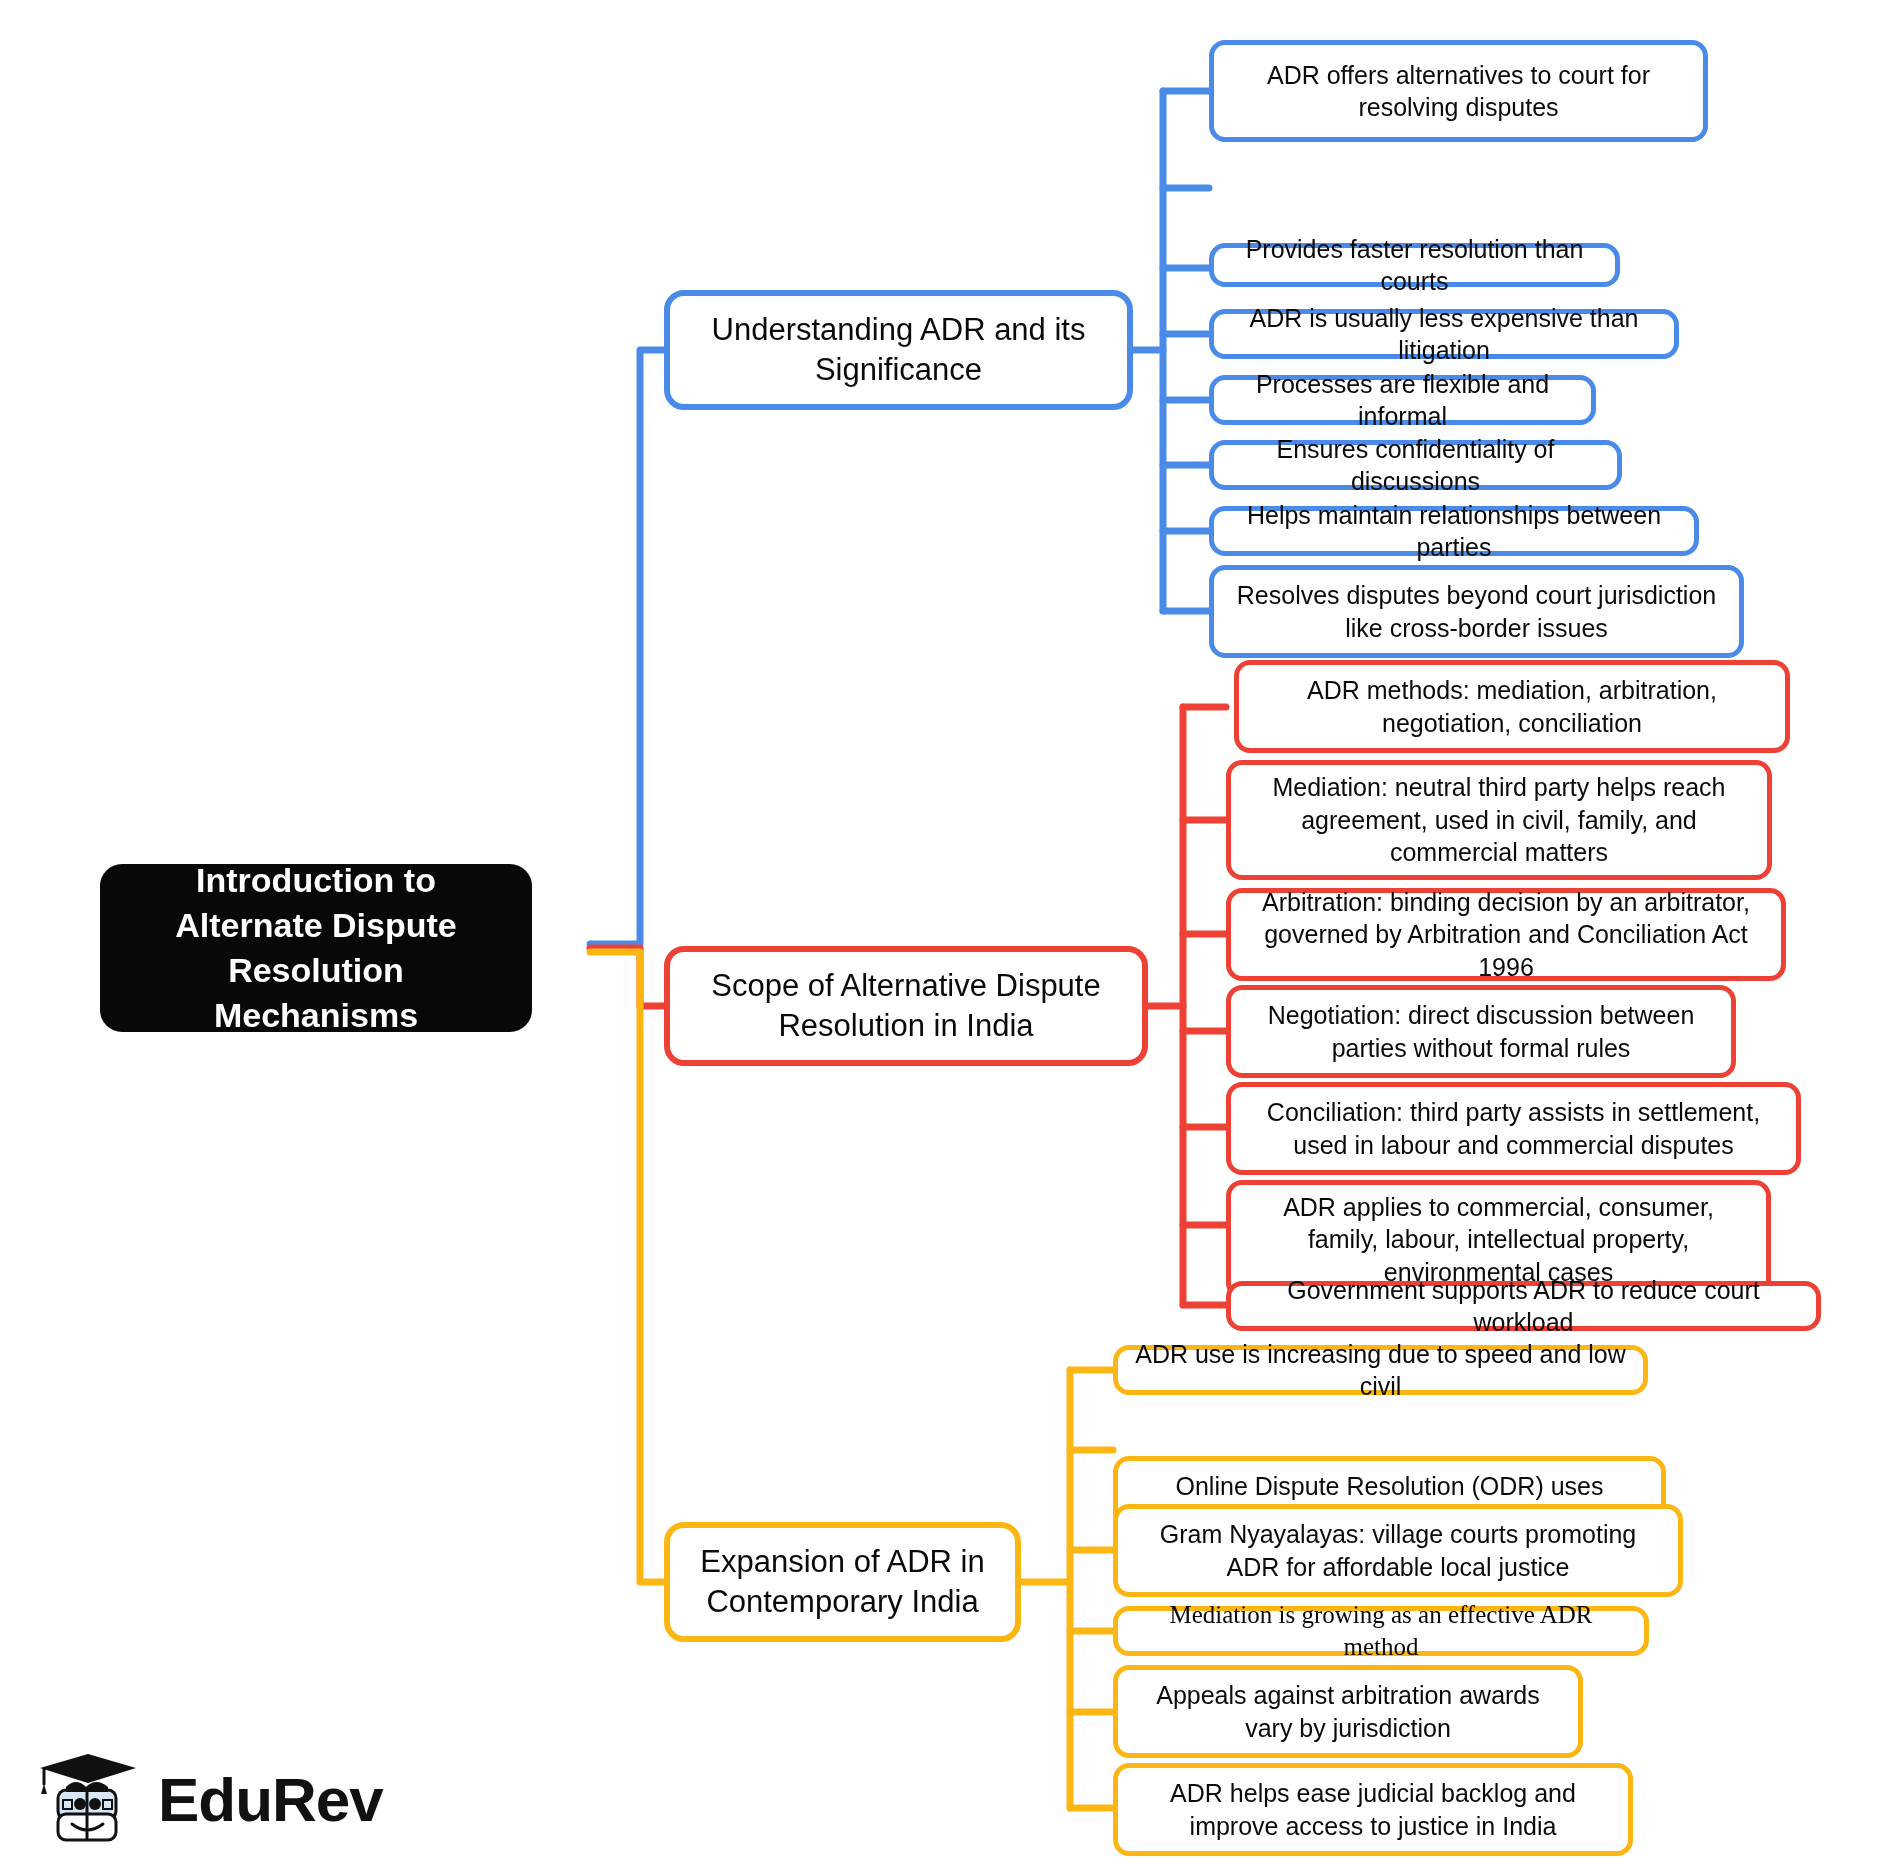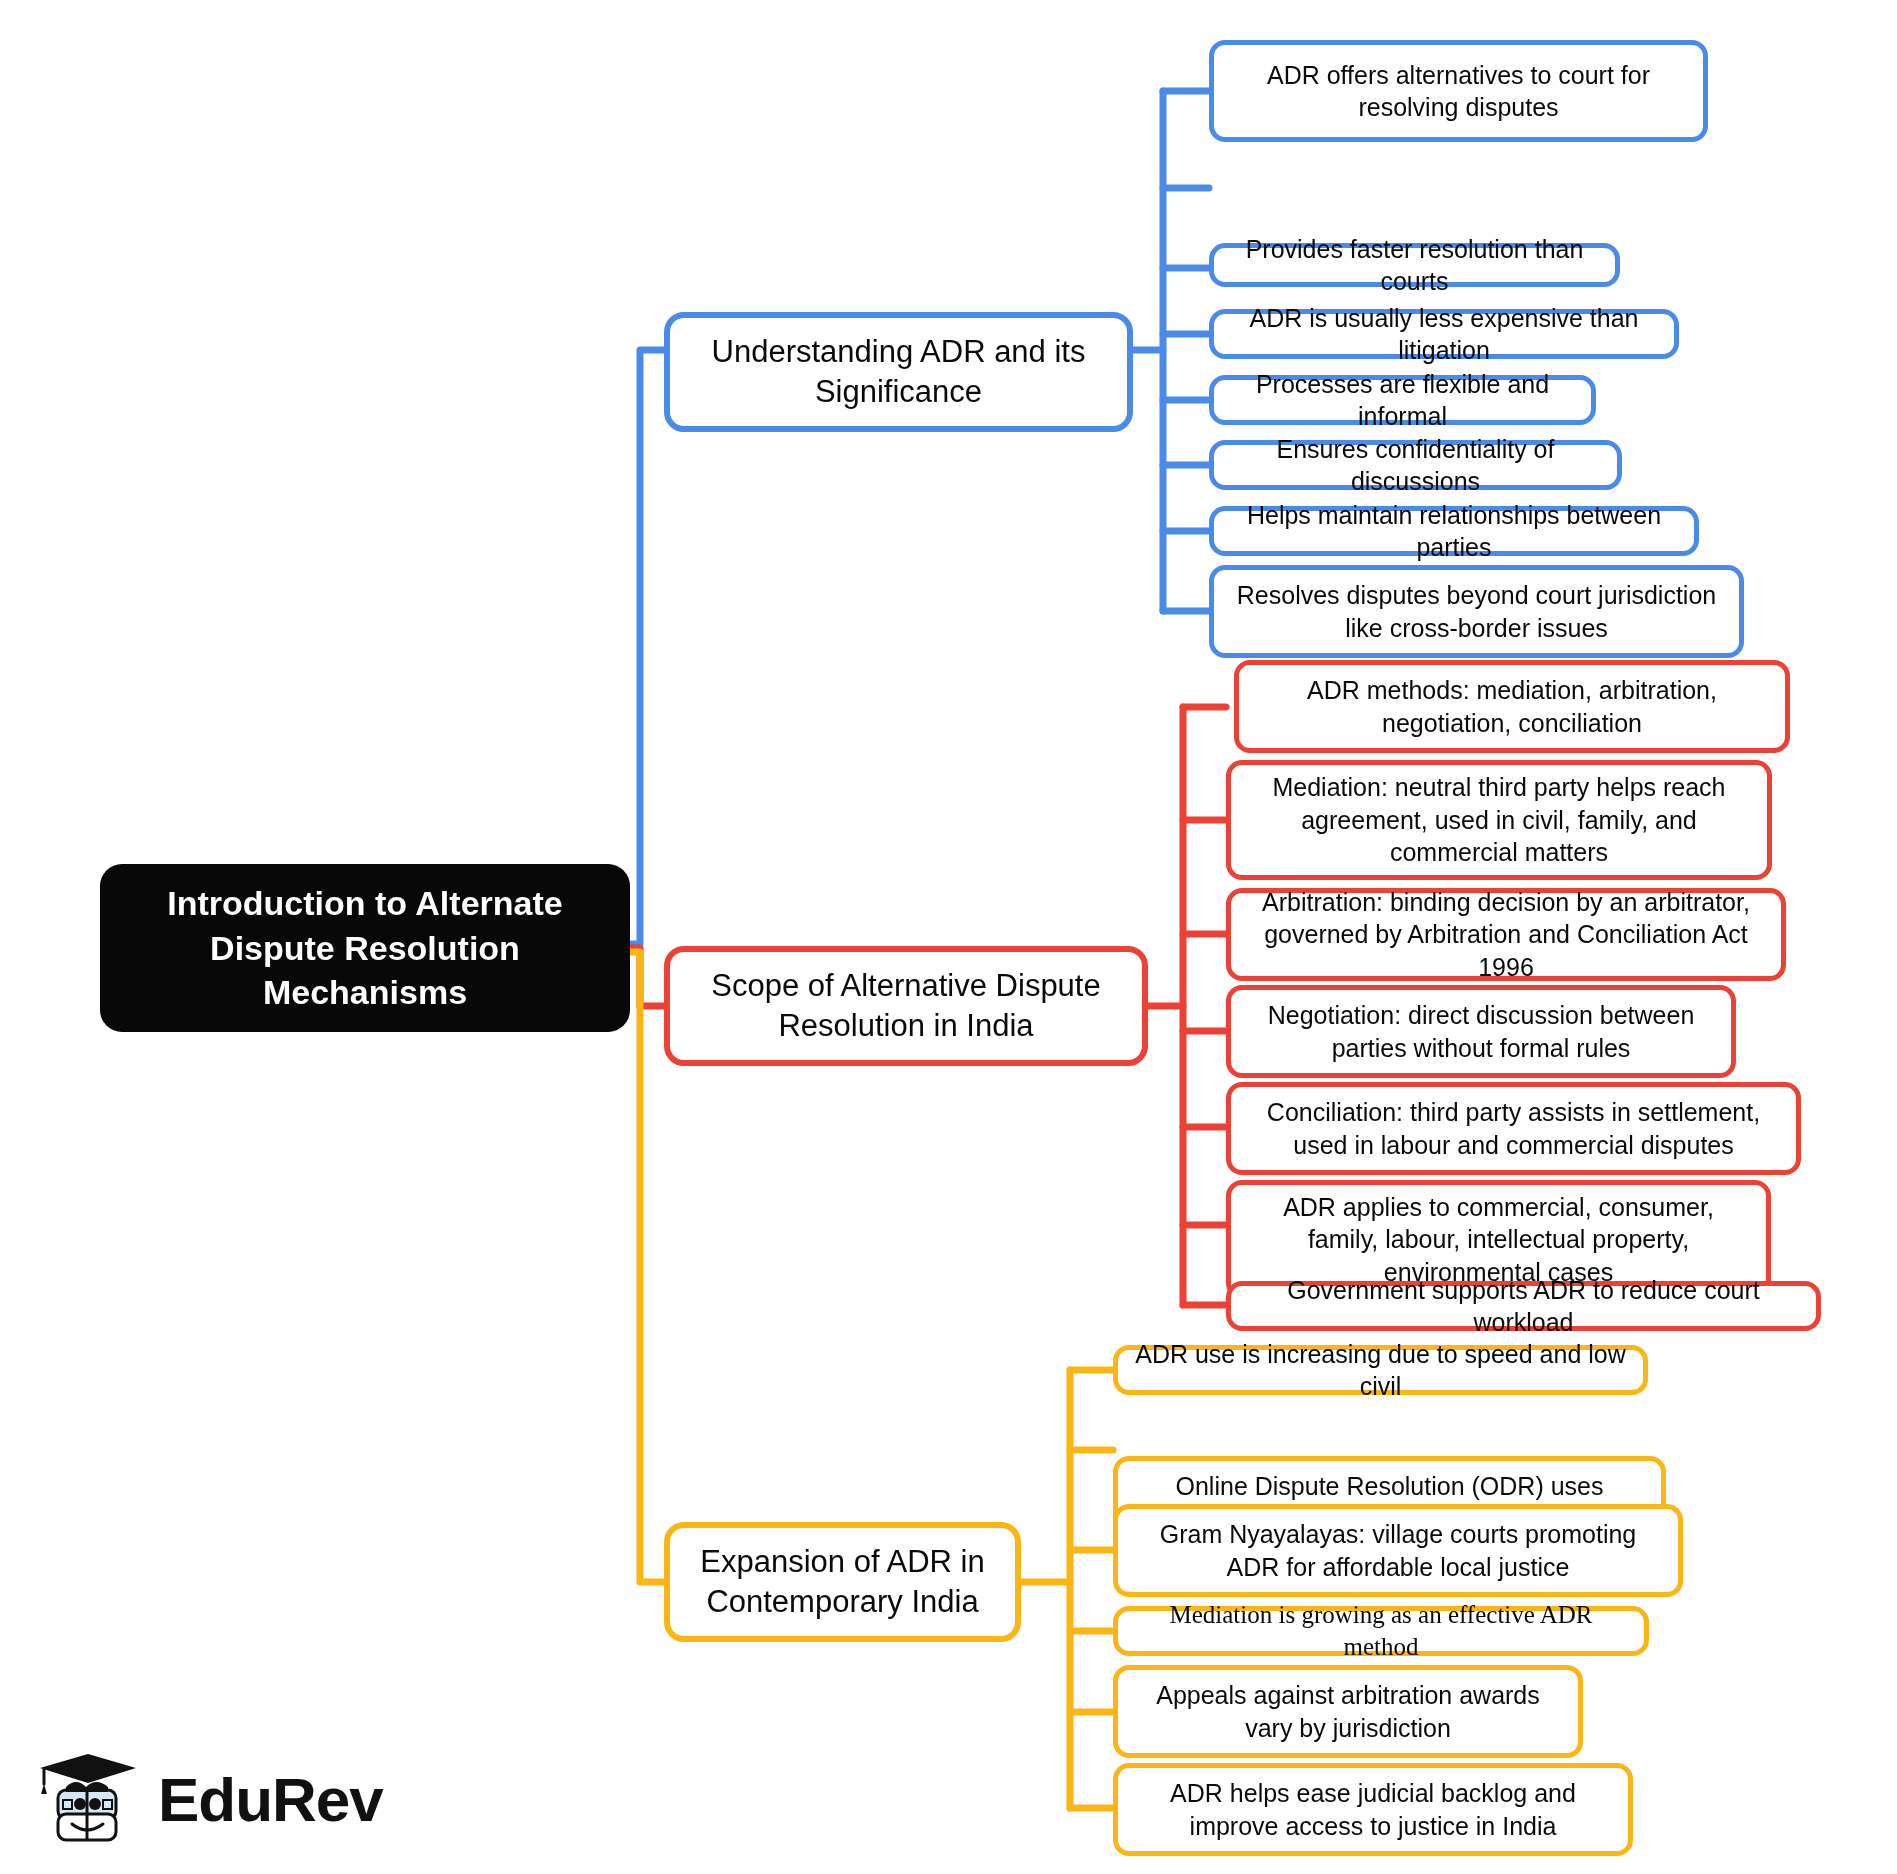--- a/index.html
+++ b/index.html
@@ -56,21 +56,21 @@
     padding: 10px 22px;
   }
 
   
   .node.branch {
     border-width: 6px;
     border-radius: 20px;
     font-size: 31px;
     padding: 8px 16px;
   }
-  .node.branch.blue   { border-color: #4a8bea; margin-top: 22px; }
+  .node.branch.blue   { border-color: #4a8bea; }
   .node.branch.red    { border-color: #ee4135; }
   .node.branch.yellow { border-color: #fbb614; }
 
   
   .node.leaf {
     border-width: 5px;
     border-radius: 16px;
     font-size: 25px;
     padding: 6px 14px;
   }
@@ -135,21 +135,21 @@
     <path fill="none" stroke="#fbb614" stroke-width="7" stroke-linecap="round" stroke-linejoin="round" d="M 1021 1582 L 1070 1582"></path>
     <path fill="none" stroke="#fbb614" stroke-width="7" stroke-linecap="round" stroke-linejoin="round" d="M 1070 1370 L 1070 1808"></path>
     <path fill="none" stroke="#fbb614" stroke-width="7" stroke-linecap="round" d="M 1070 1370 L 1113 1370"></path>
     <path fill="none" stroke="#fbb614" stroke-width="7" stroke-linecap="round" d="M 1070 1450 L 1113 1450"></path>
     <path fill="none" stroke="#fbb614" stroke-width="7" stroke-linecap="round" d="M 1070 1550 L 1113 1550"></path>
     <path fill="none" stroke="#fbb614" stroke-width="7" stroke-linecap="round" d="M 1070 1631 L 1113 1631"></path>
     <path fill="none" stroke="#fbb614" stroke-width="7" stroke-linecap="round" d="M 1070 1712 L 1113 1712"></path>
     <path fill="none" stroke="#fbb614" stroke-width="7" stroke-linecap="round" d="M 1070 1808 L 1113 1808"></path>
   </svg>
 
-  <div class="node root" style="left:100px; top:864px; width:530px; height:168px;">Introduction to Alternate Dispute Resolution Mechanisms</div>
+  <div class="node root" style="left:100px; top:864px; width:432px; height:168px;">Introduction to Alternate Dispute Resolution Mechanisms</div>
 
   <div class="node branch blue" style="left:664px; top:290px; width:469px; height:120px;">Understanding ADR and its Significance</div>
 
   <div class="node leaf blue" style="left:1209px; top:40px; width:499px; height:102px;">ADR offers alternatives to court for resolving disputes</div>
 
 
   <div class="node leaf blue" style="left:1209px; top:243px; width:411px; height:44px;">Provides faster resolution than courts</div>
 
   <div class="node leaf blue" style="left:1209px; top:309px; width:470px; height:50px;">ADR is usually less expensive than litigation</div>
 

